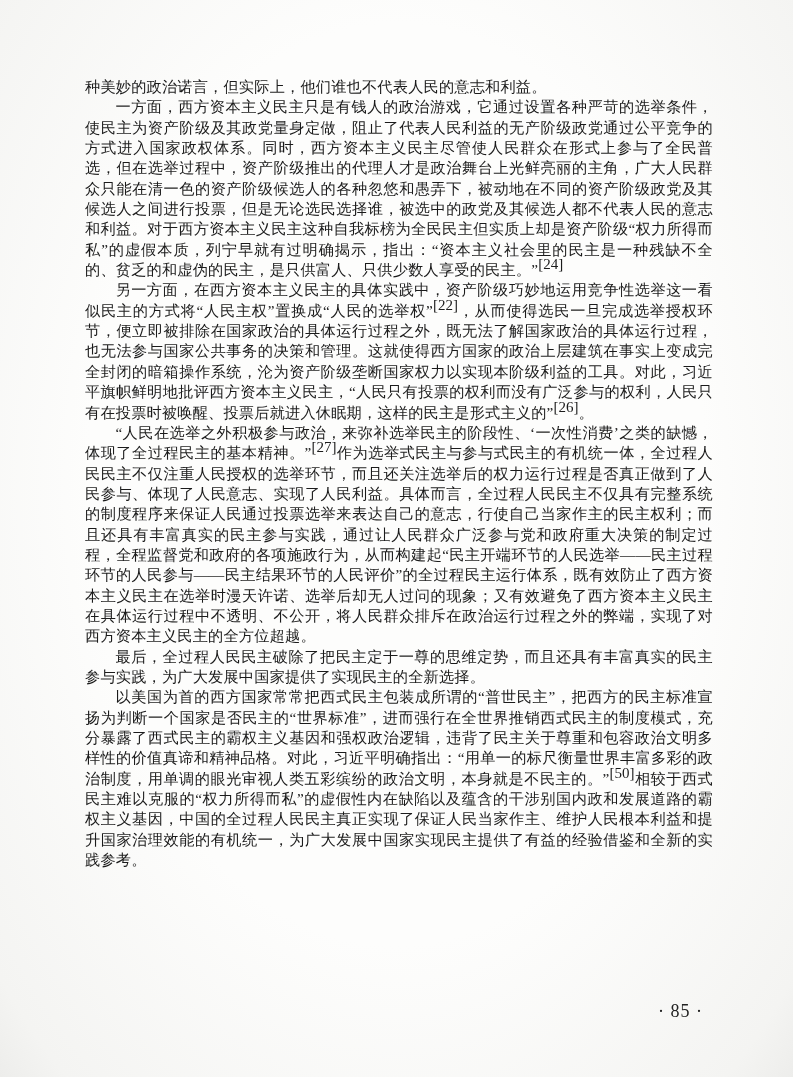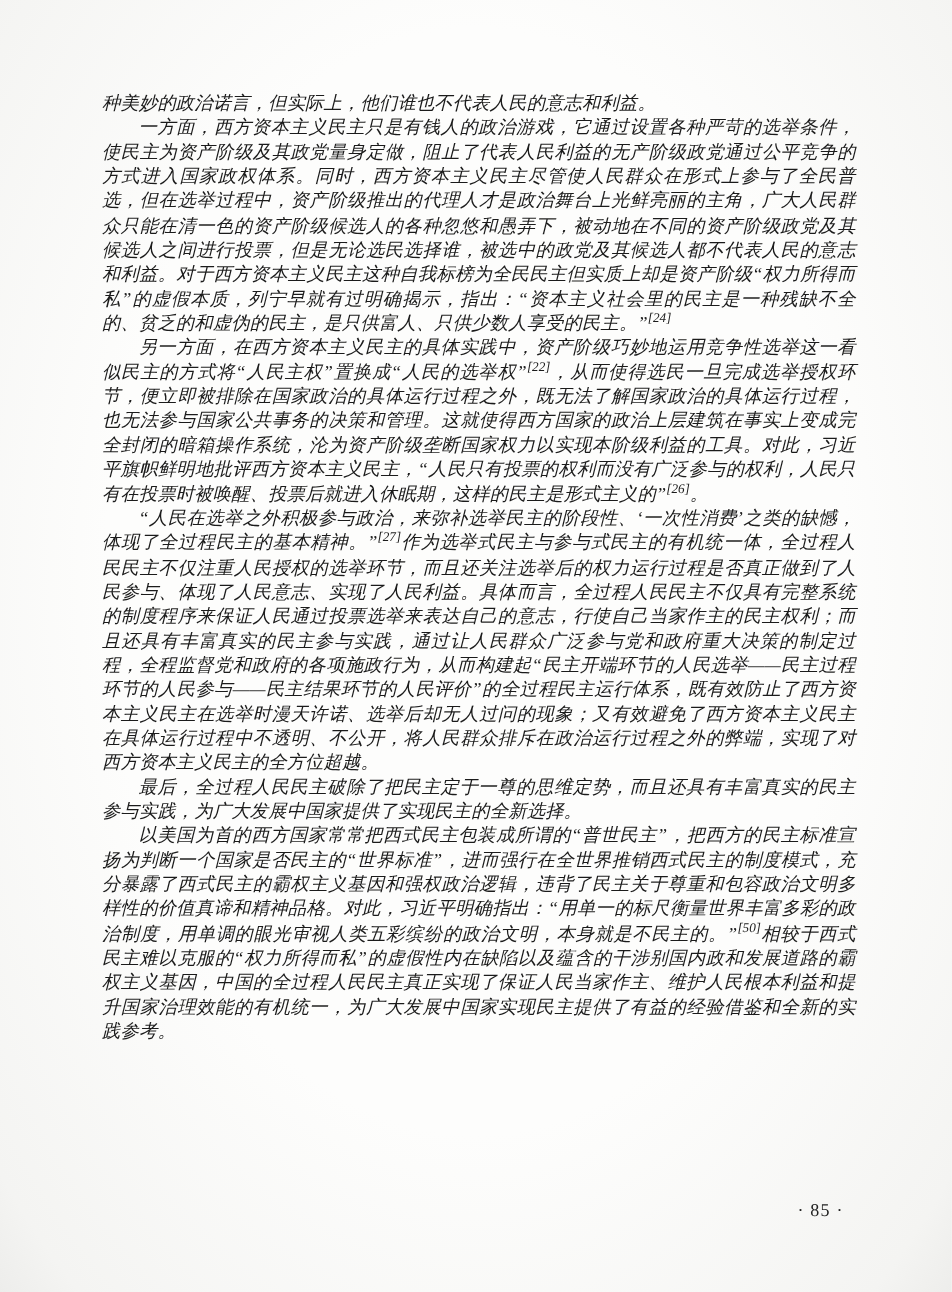--- a/index.html
+++ b/index.html
@@ -23,36 +23,35 @@
     width: 628px;
     font-size: 15.2px;
     line-height: 20.35px;
     letter-spacing: 0.2px;
     text-align: justify;
     color: #1b1b1b;
   }
   .text-block p {
     margin: 0;
     text-indent: 0;
-    font-style: italic;
   }
   .text-block p.indent {
     text-indent: 2em;
   }
   .text-block sup {
-    font-size: 11px;
+    font-size: 15px;
     line-height: 0;
     vertical-align: super;
     letter-spacing: 0;
   }
   .page-number {
     position: absolute;
     right: 90px;
     top: 1001px;
-    font-size: 15px;
+    font-size: 18px;
     color: #222;
     letter-spacing: 1px;
   }
 </style>
 </head>
 <body>
 
 <div class="sheet">
   <div class="text-block">
       <p>种美妙的政治诺言，但实际上，他们谁也不代表人民的意志和利益。</p>

